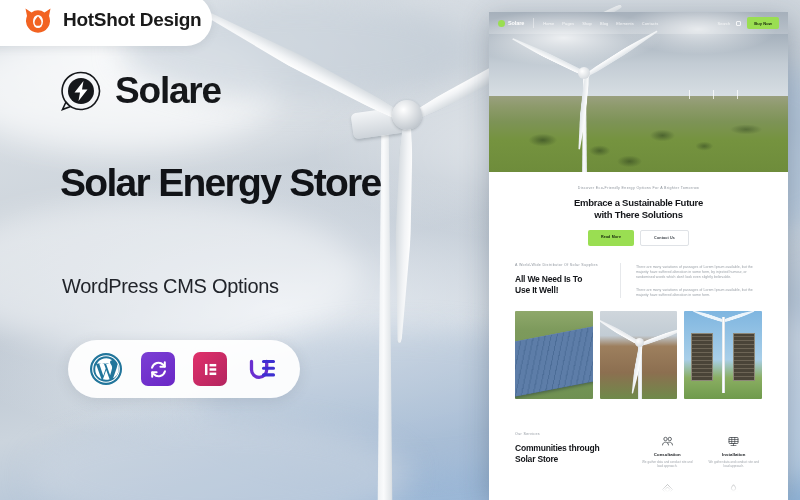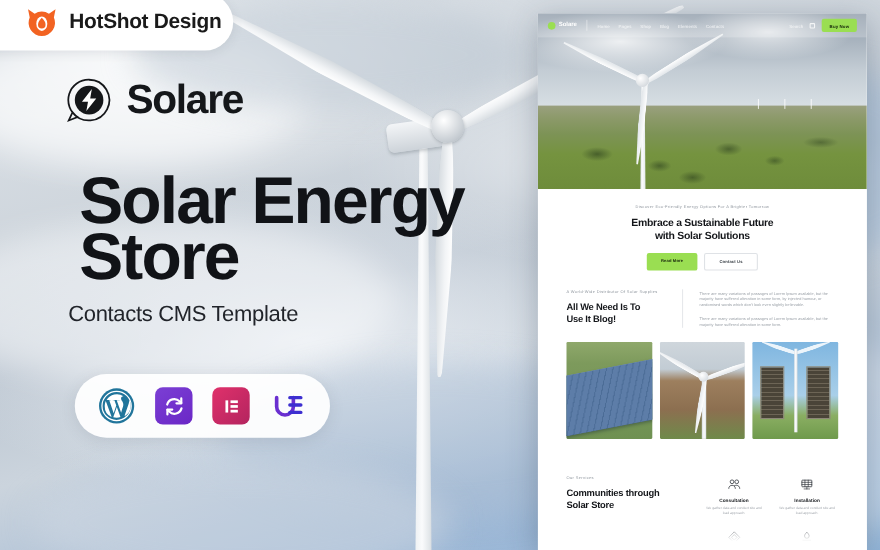--- a/index.html
+++ b/index.html
@@ -83,22 +83,22 @@
   .hs-label { font-size:19px; font-weight:700; color:#1a1a1a; letter-spacing:-.3px; }
 
   
   .left { position:absolute; left:0; top:0; width:470px; height:500px; z-index:15; }
   .brand { position:absolute; left:60px; top:70px; display:flex; align-items:center; gap:13px; }
   .brand-mark { width:42px; height:42px; flex:none; }
   .brand-name { font-size:37px; font-weight:700; color:#15171a; letter-spacing:-1.2px; }
 
   .headline {
     position:absolute; left:60px; top:157px; width:400px;
-    font-size:60px; line-height:51px; font-weight:700;
-    color:#111317; letter-spacing:-1.7px;margin-left:12px;
+    font-size:39px; line-height:51px; font-weight:700;
+    color:#111317; letter-spacing:-1.7px;
   }
   .subhead {
     position:absolute; left:62px; top:275px;
     font-size:20px; font-weight:400; color:#21242a; letter-spacing:-.3px;
   }
 
   .badges {
     position:absolute; left:68px; top:340px;
     height:58px; padding:0 21px;
     background:rgba(255,255,255,.93);
@@ -295,21 +295,21 @@
       <svg viewBox="0 0 42 42" width="42" height="42">
         <path d="M21 2.5 A18.5 18.5 0 1 1 6 32 L2.5 39.5 L10.5 36.5 A18.5 18.5 0 0 1 21 2.5 Z" fill="none" stroke="#15171a" stroke-width="1.6"></path>
         <circle cx="21" cy="21" r="13" fill="#15171a"></circle>
         <path d="M23.5 11 L14.5 22.5 L20 22.5 L18.5 31 L27.5 19.5 L22 19.5 Z" fill="#ffffff"></path>
       </svg>
     </span>
     <span class="brand-name">Solare</span>
   </div>
 
   <div class="headline">Solar Energy Store</div>
-  <div class="subhead">Contacts CMS Template</div>
+  <div class="subhead">WordPress CMS Options</div>
 
   <div class="badges">
     <span class="bicon">
       <svg viewBox="0 0 34 34" width="34" height="34">
         <circle cx="17" cy="17" r="16" fill="#21759b"></circle>
         <circle cx="17" cy="17" r="13.3" fill="none" stroke="#ffffff" stroke-width="1.1"></circle>
         <path d="M6.2 17c0-1.6.35-3.1.97-4.46l5.33 14.6A10.83 10.83 0 0 1 6.2 17Zm10.8 10.8c-1.06 0-2.08-.15-3.05-.44l3.24-9.42 3.32 9.1c.02.05.05.1.07.14a10.8 10.8 0 0 1-3.58.62Zm1.49-15.88c.65-.03 1.24-.1 1.24-.1.58-.7.51-.24-.07-.27 0 0-1.75.14-2.88.14-1.06 0-2.84-.14-2.84-.14-.58.03-.65.24-.07.27 0 0 .55.07 1.14.1l1.7 4.67-2.4 7.18-3.99-11.85c.65-.03 1.24-.1 1.24-.1.58-.7.51-.24-.07-.27 0 0-1.75.14-2.88.14-.2 0-.44-.01-.7-.02A10.8 10.8 0 0 1 23.3 8.2c-.12 0-.24-.02-.36-.02-1.1 0-1.88.96-1.88 1.99 0 .92.53 1.7 1.1 2.62.43.74.93 1.7.93 3.08 0 .95-.37 2.06-.85 3.6l-1.12 3.73-4.03-11.28Zm5.72 14.1 3.3-9.54c.62-1.54.82-2.77.82-3.87 0-.4-.03-.77-.08-1.12a10.75 10.75 0 0 1-3.34 14.53Z" fill="#ffffff"></path>
       </svg>
     </span>
 
@@ -373,34 +373,34 @@
       <span class="mn-cta">Buy Now</span>
     </span>
   </div>
 
   <div class="mock-body">
 
     <div class="sec-hero-txt">
       <div class="eyebrow-c">Discover Eco-Friendly Energy Options For A Brighter Tomorrow</div>
       <div class="hero-h2">
         <span>Embrace a Sustainable Future</span><br>
-        <span>with Solar Solutions</span>
+        <span>with There Solutions</span>
       </div>
       <div class="hero-btns">
         <span class="btn-green">Read More</span>
         <span class="btn-white">Contact Us</span>
       </div>
     </div>
 
     <div class="sec-about">
       <div class="sa-left">
         <div class="eyebrow-c" style="text-align:left">A World-Wide Distributor Of Solar Supplies</div>
         <div class="sa-h3">
           <span>All We Need Is To</span><br>
-          <span>Use It Blog!</span>
+          <span>Use It Well!</span>
         </div>
       </div>
       <div class="sa-right">
         <p class="para">There are many variations of passages of Lorem Ipsum available, but the majority have suffered alteration in some form, by injected humour, or randomised words which don't look even slightly believable.</p>
         <p class="para">There are many variations of passages of Lorem Ipsum available, but the majority have suffered alteration in some form.</p>
       </div>
     </div>
 
     <div class="cards">
       <div class="card card-pv"></div>

